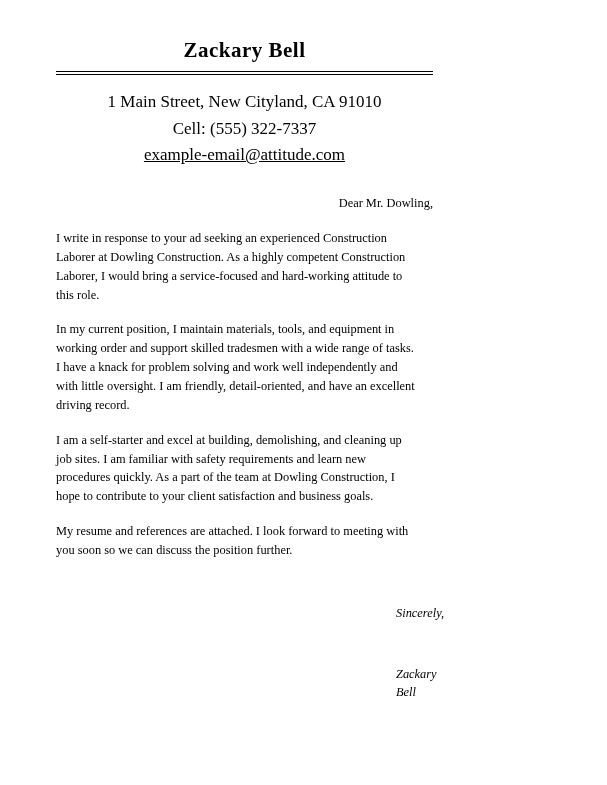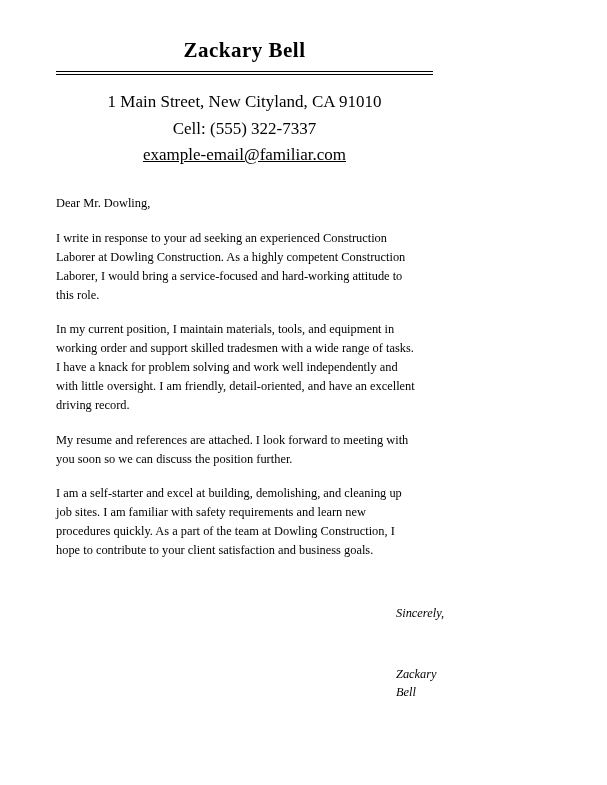--- a/index.html
+++ b/index.html
@@ -52,20 +52,21 @@
     text-decoration: underline;
   }
   .body-block {
     margin-top: 26px;
     font-size: 12.4px;
     line-height: 1.52;
     text-align: left;
   }
   .salutation {
     margin: 0 0 16px 0;
+    text-align: right;
   }
   .para {
     margin: 0 16px 16px 0;
   }
   .closing-wrap {
     margin-top: 44px;
     padding-left: 340px;
     font-size: 12.4px;
     line-height: 1.52;
     font-style: italic;
@@ -80,29 +81,29 @@
 </head>
 <body>
 
 <div class="page">
 
   <div class="letterhead">
     <div class="name-title">Zackary Bell</div>
     <div class="rule double"></div>
     <p class="contact-line">1 Main Street, New Cityland, CA 91010</p>
     <p class="contact-line">Cell: (555) 322-7337</p>
-    <p class="contact-line email">example-email@familiar.com</p>
+    <p class="contact-line email">example-email@attitude.com</p>
   </div>
 
   <div class="body-block">
     <p class="salutation">Dear Mr. Dowling,</p>
     <p class="para">I write in response to your ad seeking an experienced Construction Laborer at Dowling Construction. As a highly competent Construction Laborer, I would bring a service-focused and hard-working attitude to this role.</p>
     <p class="para">In my current position, I maintain materials, tools, and equipment in working order and support skilled tradesmen with a wide range of tasks. I have a knack for problem solving and work well independently and with little oversight. I am friendly, detail-oriented, and have an excellent driving record.</p>
+    <p class="para">I am a self-starter and excel at building, demolishing, and cleaning up job sites. I am familiar with safety requirements and learn new procedures quickly. As a part of the team at Dowling Construction, I hope to contribute to your client satisfaction and business goals.</p>
     <p class="para">My resume and references are attached. I look forward to meeting with you soon so we can discuss the position further.</p>
-    <p class="para">I am a self-starter and excel at building, demolishing, and cleaning up job sites. I am familiar with safety requirements and learn new procedures quickly. As a part of the team at Dowling Construction, I hope to contribute to your client satisfaction and business goals.</p>
   </div>
 
   <div class="closing-wrap">
     <p class="closing">Sincerely,</p>
     <p class="signature">Zackary Bell</p>
   </div>
 
 </div>
 
 </body></html>

